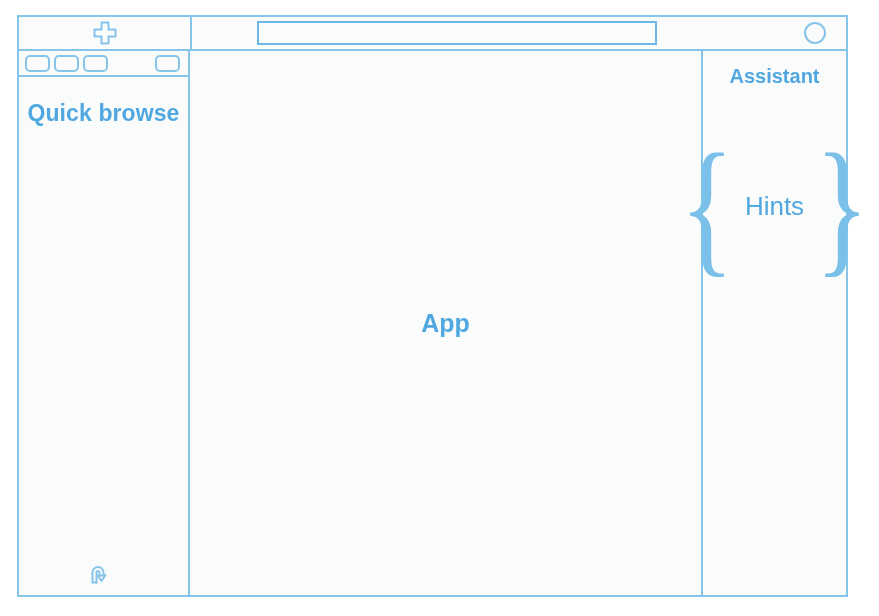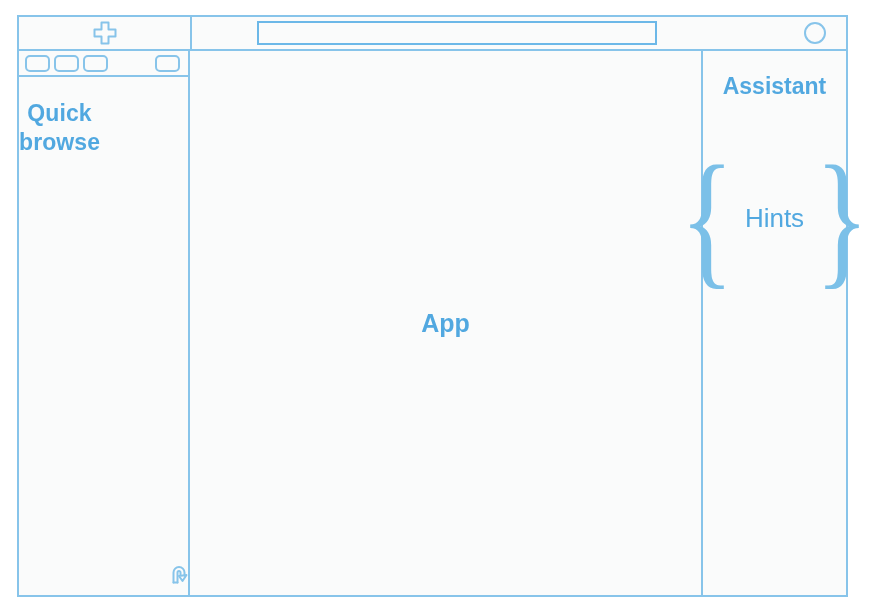--- a/index.html
+++ b/index.html
@@ -133,21 +133,21 @@
 
   .tool-btn.spacer-before {
     margin-left: auto;
     margin-right: 2px;
   }
 
   .sidebar-body {
     flex: 1 1 auto;
     position: relative;
     display: flex;
-    flex-direction: row;
+    flex-direction: column;
     min-height: 0;
   }
 
   .quick-browse-title {
     color: #51a8e0;
     font-size: 23px;
     font-weight: bold;
     line-height: 1.25;
     text-align: center;
     padding-top: 22px;
@@ -192,23 +192,23 @@
     border-right: 2px solid #87c4ea;
     border-bottom: 2px solid #87c4ea;
     background: #fafbfb;
     display: flex;
     flex-direction: column;
     align-items: center;
   }
 
   .assistant-title {
     color: #51a8e0;
-    font-size: 23px;
+    font-size: 20px;
     font-weight: bold;
-    padding-top: 22px;
+    padding-top: 14px;
     white-space: nowrap;
   }
 
   .hints-block {
     margin-top: 55px;
     display: flex;
     align-items: center;
     justify-content: center;
     width: 100%;
   }

